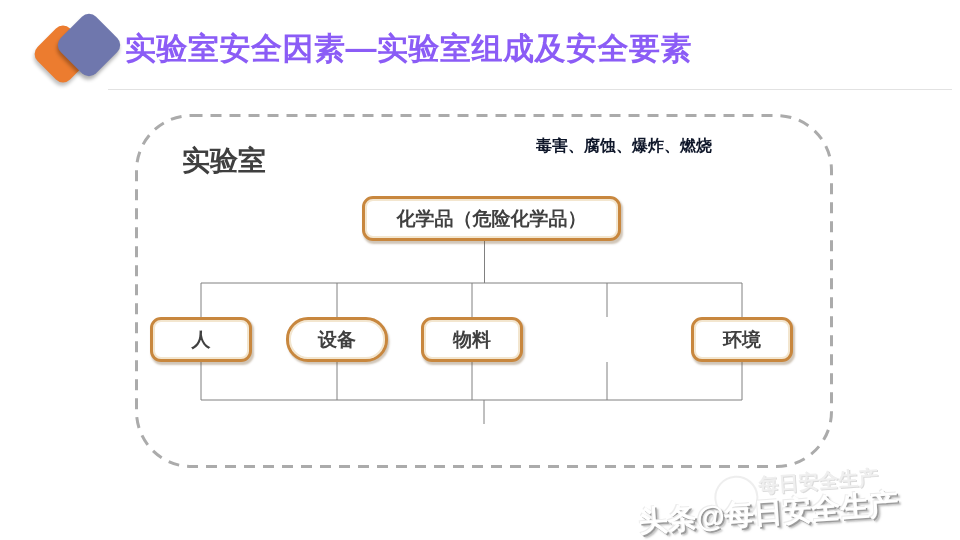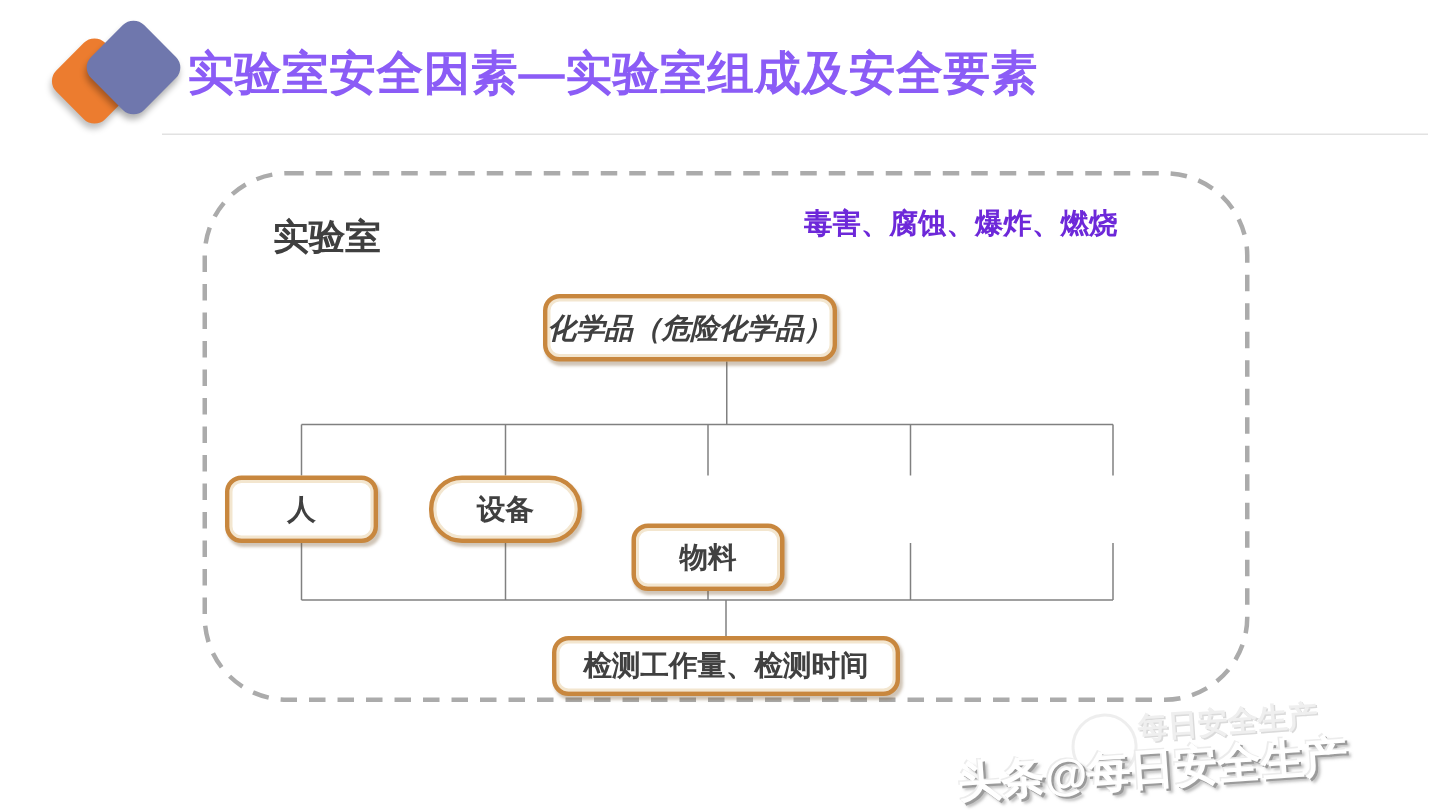--- a/index.html
+++ b/index.html
@@ -31,39 +31,39 @@
   .title-rule {
     position:absolute; left:108px; top:89px; width:844px; height:1px;
     background:#e2e2e2;
   }
 
   
   svg.lines { position:absolute; left:0; top:0; width:960px; height:540px; }
 
   .lab-label {
     position:absolute; left:182px; top:142px;
-    font-size:24px; font-weight:bold; color:#3f3f3f;
+    font-size:28px; font-weight:bold; color:#3f3f3f;
   }
   .hazards {
     position:absolute; left:536px; top:136px; width:230px;
-    font-size:19px; font-weight:bold; color:#6d28d9; white-space:nowrap;
+    font-size:16px; font-weight:bold; color:#0f172a; white-space:nowrap;
   }
 
   .node {
     position:absolute; background:#ffffff;
     border:3px solid #c8873e; border-radius:11px;
     box-shadow: inset 0 0 0 2px #f3e6cf, 1.5px 2.5px 2px rgba(120,90,50,0.35);
     display:flex; align-items:center; justify-content:center;
     font-size:19px; font-weight:bold; color:#404040; white-space:nowrap;
   }
-  .node.root   { left:362px; top:196px; width:196px; height:45px;font-style:italic; }
+  .node.root   { left:362px; top:196px; width:259px; height:45px; }
   .node.factor { top:317px; width:102px; height:45px; }
   .node.f0 { left:150px; }
   .node.f1 { left:286px;border-radius:22px; }
-  .node.f2 { left:421px;margin-top:32px; }
+  .node.f2 { left:421px; }
   .node.f3 { left:556px; }
   .node.f4 { left:691px; }
   .node.bottom { left:368px; top:424px; width:232px; height:40px; }
 
   
   .watermark {
     position:absolute; left:620px; top:470px; width:340px; height:70px;
     transform:rotate(-4deg);
   }
   .wm-circle {
@@ -120,22 +120,22 @@
   </svg>
 
   <div class="lab-label">实验室</div>
   <div class="hazards">毒害、腐蚀、爆炸、燃烧</div>
 
   <div class="node root">化学品（危险化学品）</div>
 
   <div class="node factor f0">人</div>
   <div class="node factor f1">设备</div>
   <div class="node factor f2">物料</div>
+  <div class="node factor f4">环境</div>
 
-  <div class="node bottom">检测工作量、检测时间</div>
 
   <div class="watermark">
     <div class="wm-circle"></div>
     <div class="wm-ghost">每日安全生产</div>
     <div class="wm-main">头条@每日安全生产</div>
   </div>
 
 </div>
 
 </body></html>

